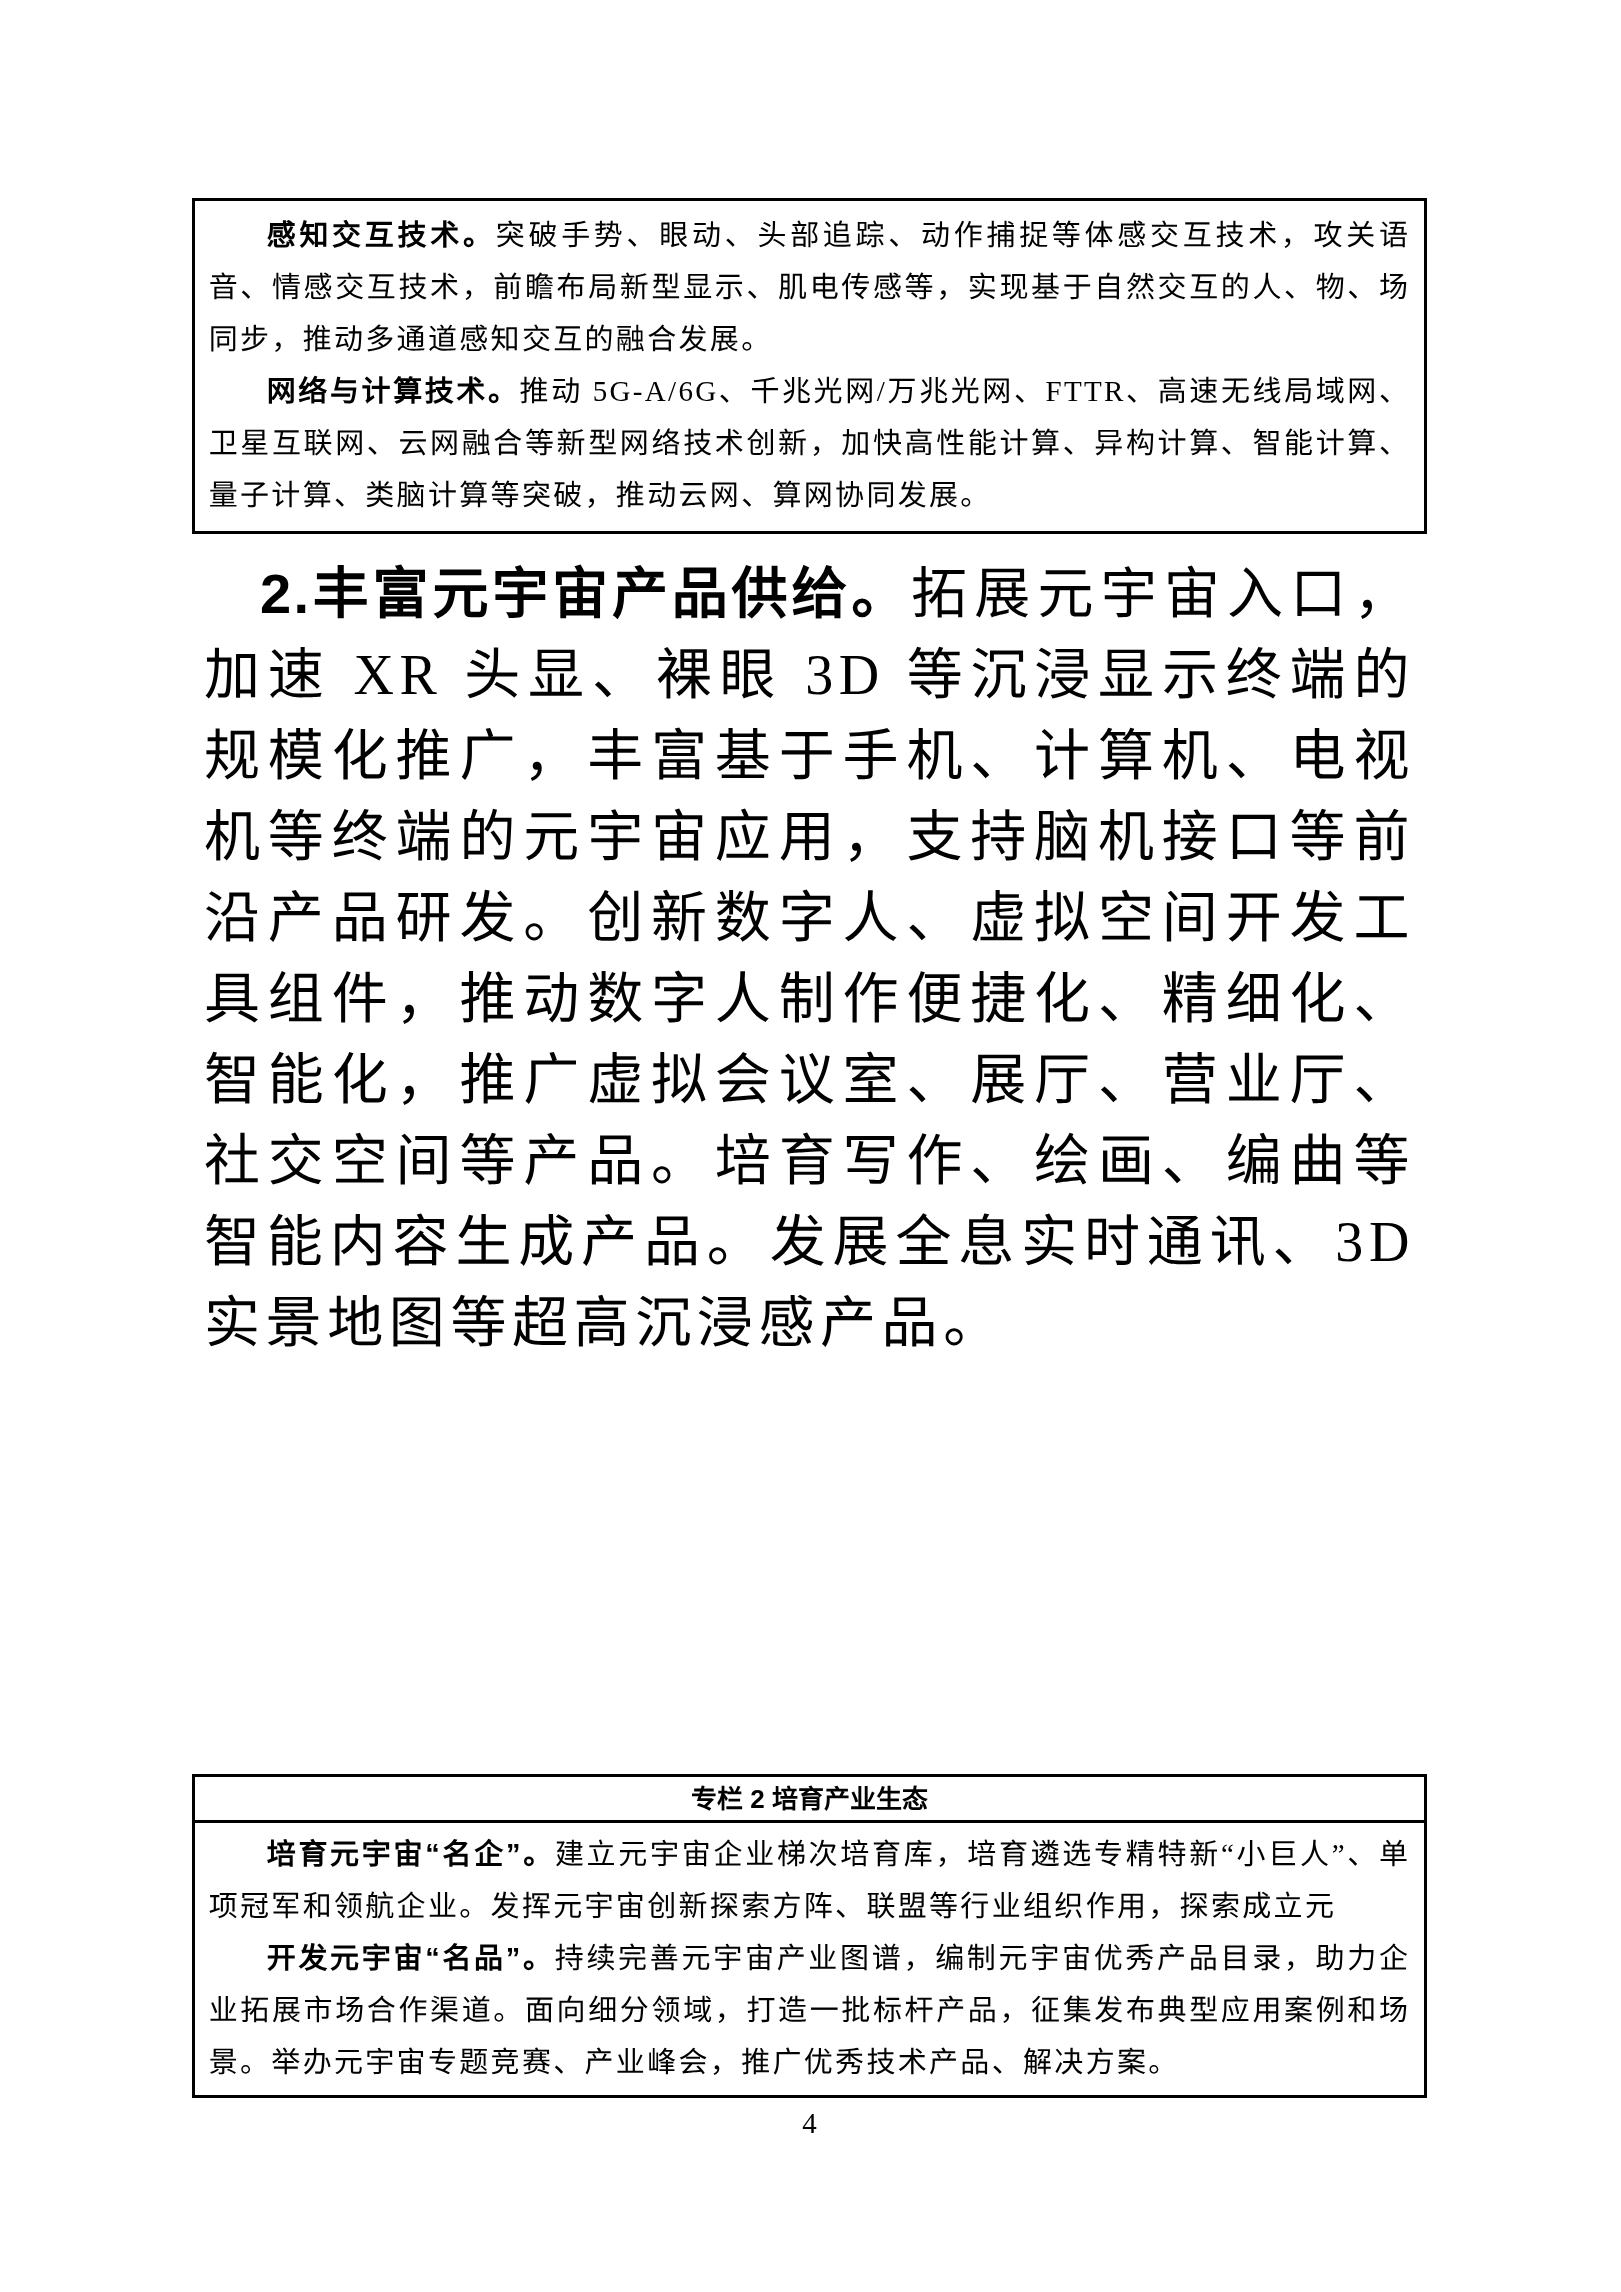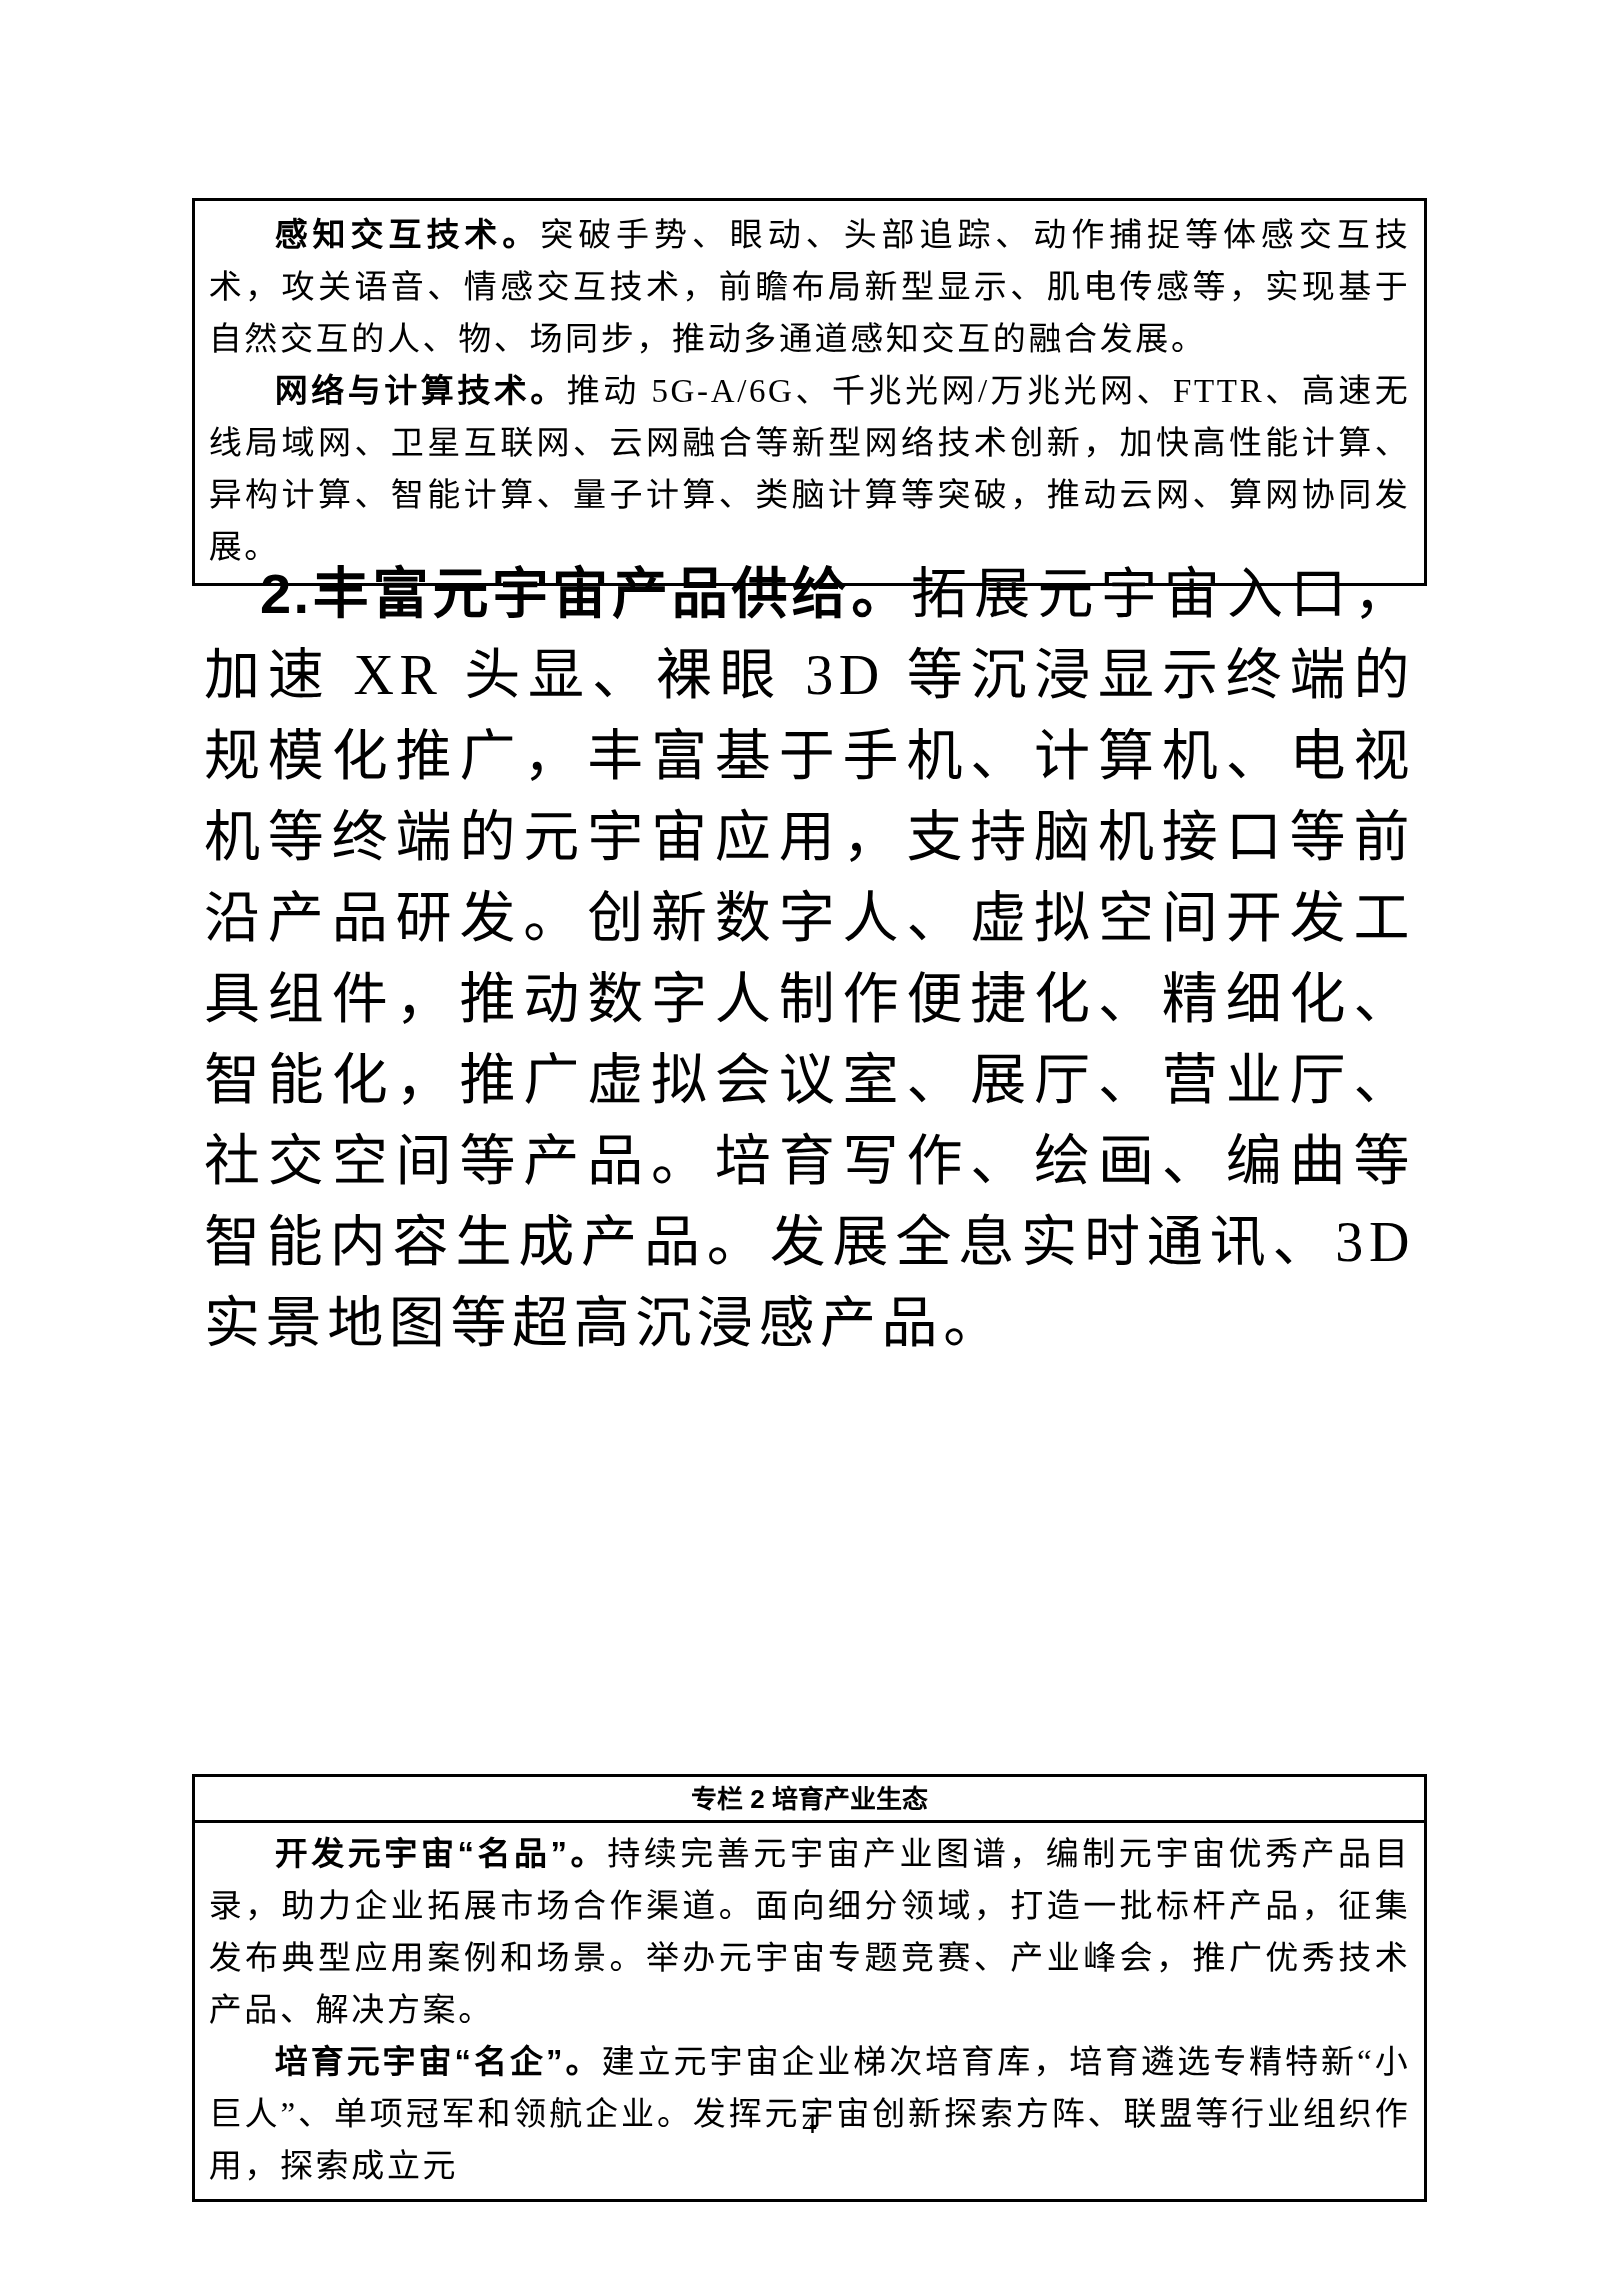--- a/index.html
+++ b/index.html
@@ -16,21 +16,21 @@
     position: absolute;
     left: 192px;
     width: 1235px;
     border: 3.9px solid #000000;
     box-sizing: border-box;
     background: #ffffff;
   }
   .panel-top { top: 198px; padding: 7.8px 13.7px 9.8px 13.7px; }
   .panel-para {
     margin: 0;
-    font-size: 33px;
+    font-size: 29px;
     line-height: 52px;
     text-align: justify;
     text-justify: inter-character;
     text-indent: 2em;
     letter-spacing: 0.08em;
   }
   .lead {
     font-weight: bold;
     font-family: "Liberation Sans", "DejaVu Sans", sans-serif;
   }
@@ -81,21 +81,21 @@
     <p class="panel-para"><span class="lead">网络与计算技术。</span><span>推动 5G-A/6G、千兆光网/万兆光网、FTTR、高速无线局域网、卫星互联网、云网融合等新型网络技术创新，加快高性能计算、异构计算、智能计算、量子计算、类脑计算等突破，推动云网、算网协同发展。</span></p>
   </section>
 
   <section class="body-block">
     <p class="body-para"><span class="lead">2.丰富元宇宙产品供给。</span><span>拓展元宇宙入口，加速 XR 头显、裸眼 3D 等沉浸显示终端的规模化推广，丰富基于手机、计算机、电视机等终端的元宇宙应用，支持脑机接口等前沿产品研发。创新数字人、虚拟空间开发工具组件，推动数字人制作便捷化、精细化、智能化，推广虚拟会议室、展厅、营业厅、社交空间等产品。培育写作、绘画、编曲等智能内容生成产品。发展全息实时通讯、3D 实景地图等超高沉浸感产品。</span></p>
   </section>
 
   <section class="box panel-column">
     <header class="column-header">专栏 2 培育产业生态</header>
     <div class="column-body">
+      <p class="panel-para"><span class="lead">培育元宇宙“名企”。</span><span>建立元宇宙企业梯次培育库，培育遴选专精特新“小巨人”、单项冠军和领航企业。发挥元宇宙创新探索方阵、联盟等行业组织作用，探索成立元</span></p>
       <p class="panel-para"><span class="lead">开发元宇宙“名品”。</span><span>持续完善元宇宙产业图谱，编制元宇宙优秀产品目录，助力企业拓展市场合作渠道。面向细分领域，打造一批标杆产品，征集发布典型应用案例和场景。举办元宇宙专题竞赛、产业峰会，推广优秀技术产品、解决方案。</span></p>
-      <p class="panel-para"><span class="lead">培育元宇宙“名企”。</span><span>建立元宇宙企业梯次培育库，培育遴选专精特新“小巨人”、单项冠军和领航企业。发挥元宇宙创新探索方阵、联盟等行业组织作用，探索成立元</span></p>
     </div>
   </section>
 
   <footer class="page-number">4</footer>
 
 </div>
 
 
 </body></html>

